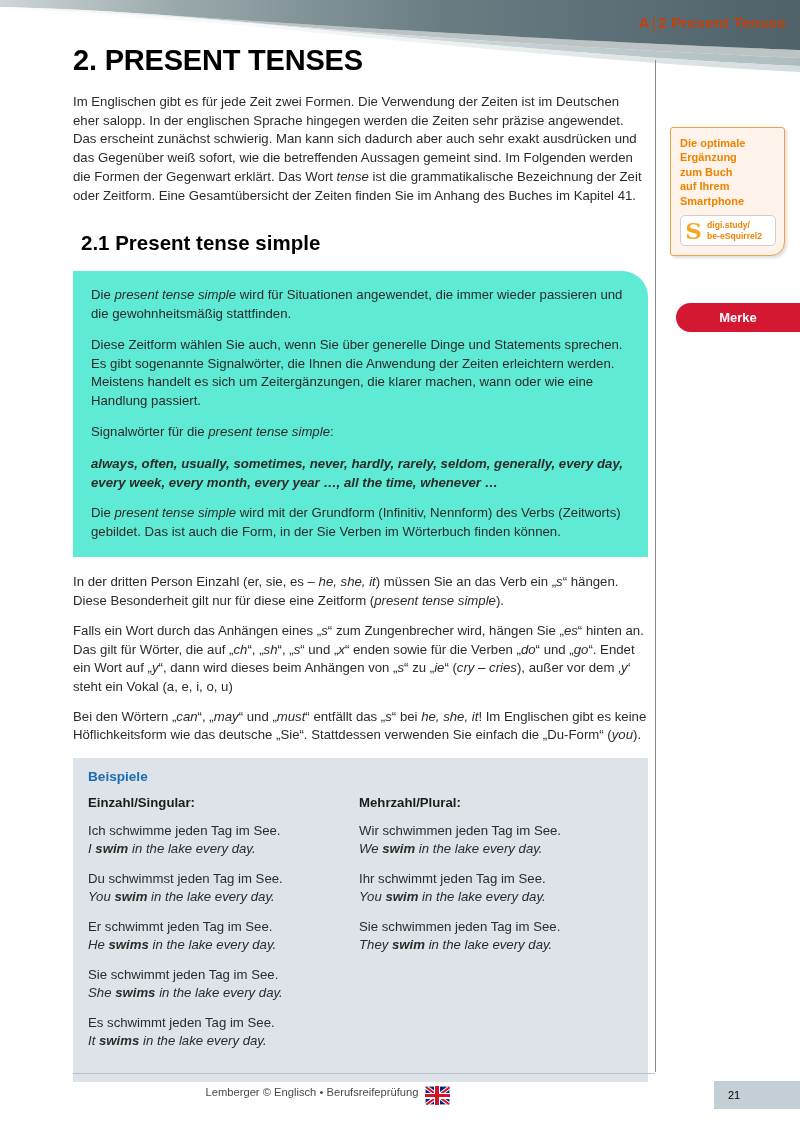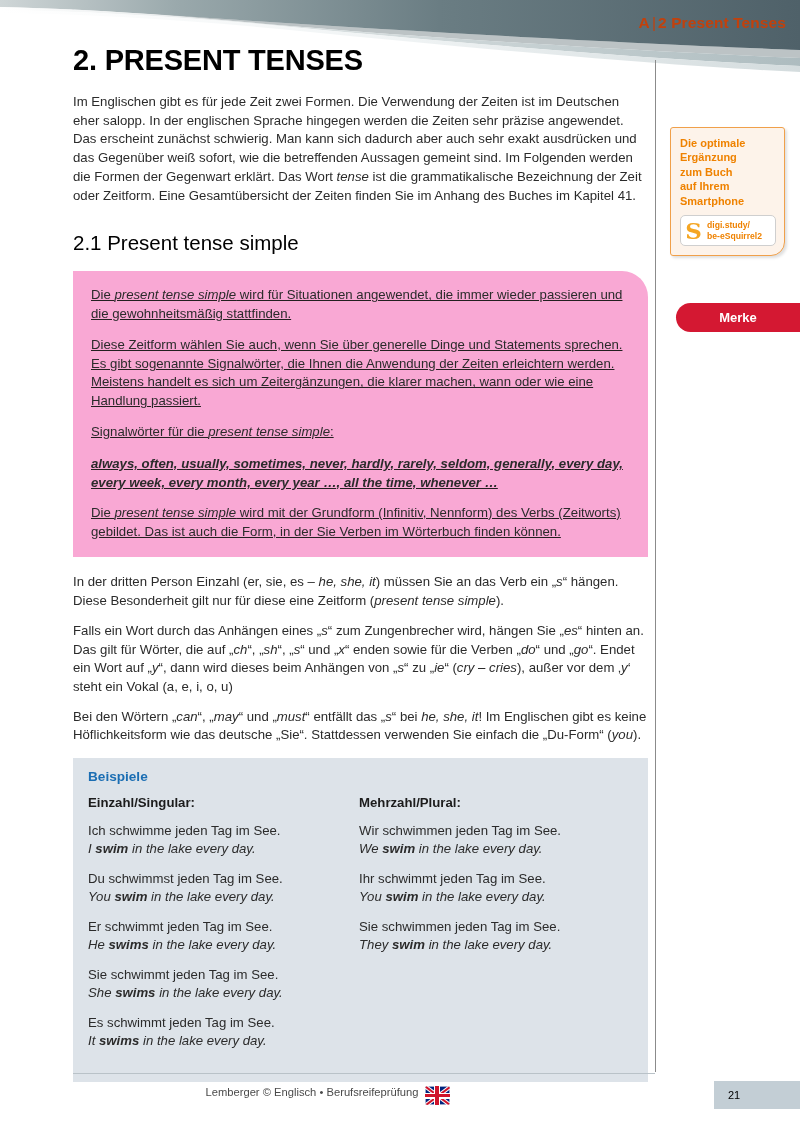--- a/index.html
+++ b/index.html
@@ -44,43 +44,42 @@
 
   h1.chapter {
     font-size:29px;
     font-weight:bold;
     margin:0 0 16px 0;
     letter-spacing:-0.2px;
     color:#000;
   }
   h2.section {
     font-size:20.5px;
-    font-weight:normal;
-    margin:26px 0 16px 0;
+    font-weight:bold;
+    margin:26px 0 16px 8px;
     color:#000;
   }
 
   p.body {
     font-size:13.2px;
     line-height:1.42;
     margin:0 0 11px 0;
     color:#2b2b2b;
     text-align:left;
   }
   p.body:last-child { margin-bottom:0; }
   i { font-style:italic; }
   b { font-weight:bold; }
 
   
   .pink-box {
-    background:#f9a8d4;
+    background:#5eead4;
     border-radius:0 26px 0 0;
     padding:15px 20px 16px 18px;
     margin:8px 0 16px 0;
-    text-decoration:underline;
   }
   .pink-box p {
     font-size:13.2px;
     line-height:1.42;
     margin:0 0 12px 0;
     color:#2b2b2b;
   }
   .pink-box p.last { margin-bottom:0; }
   .pink-box p.signal {
     font-weight:bold;

